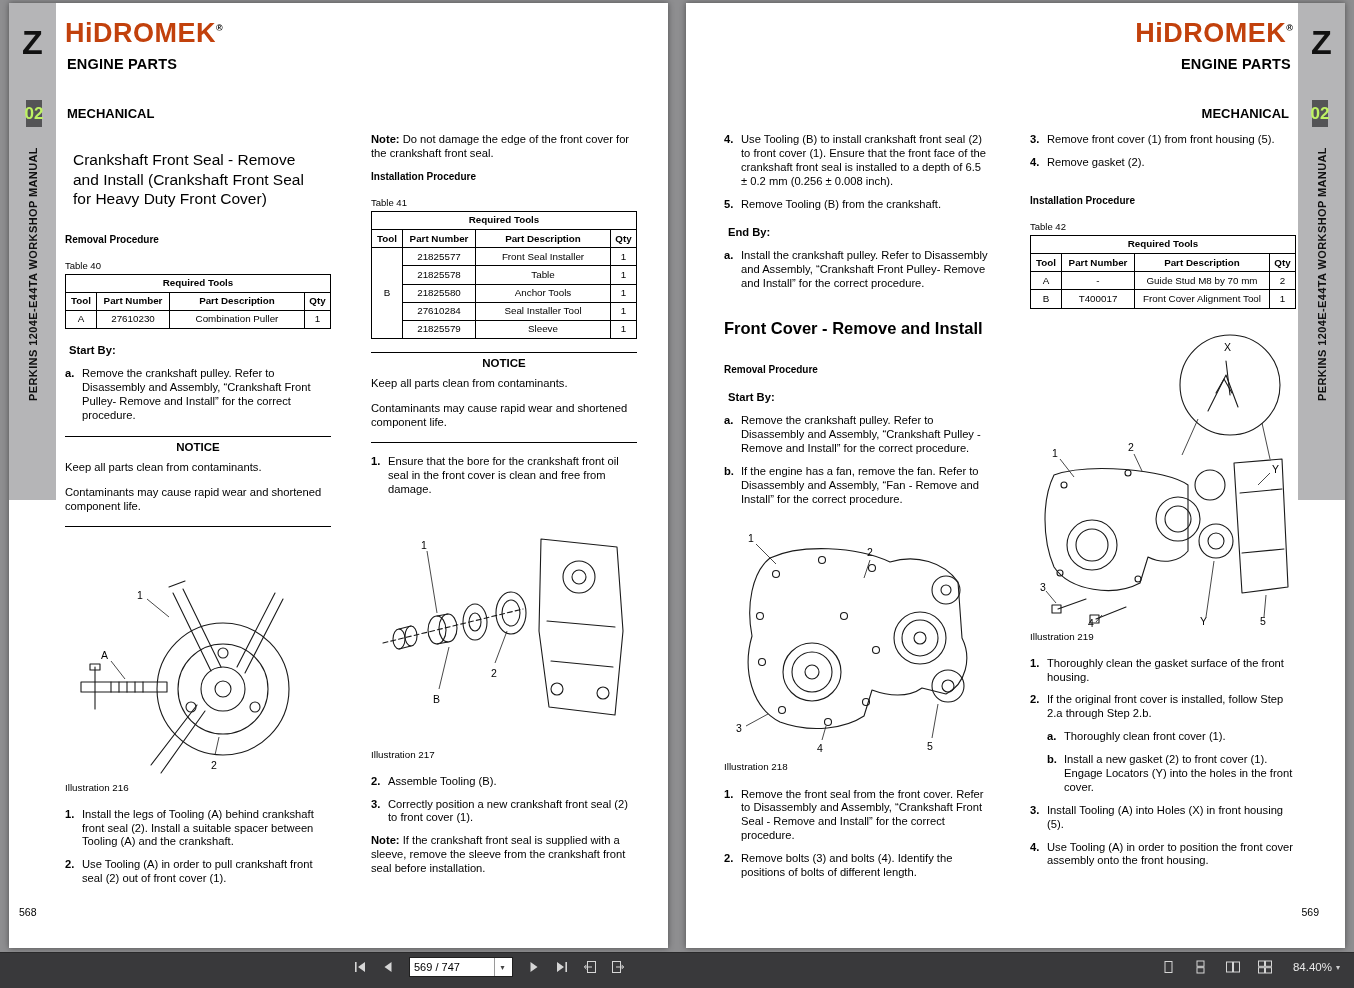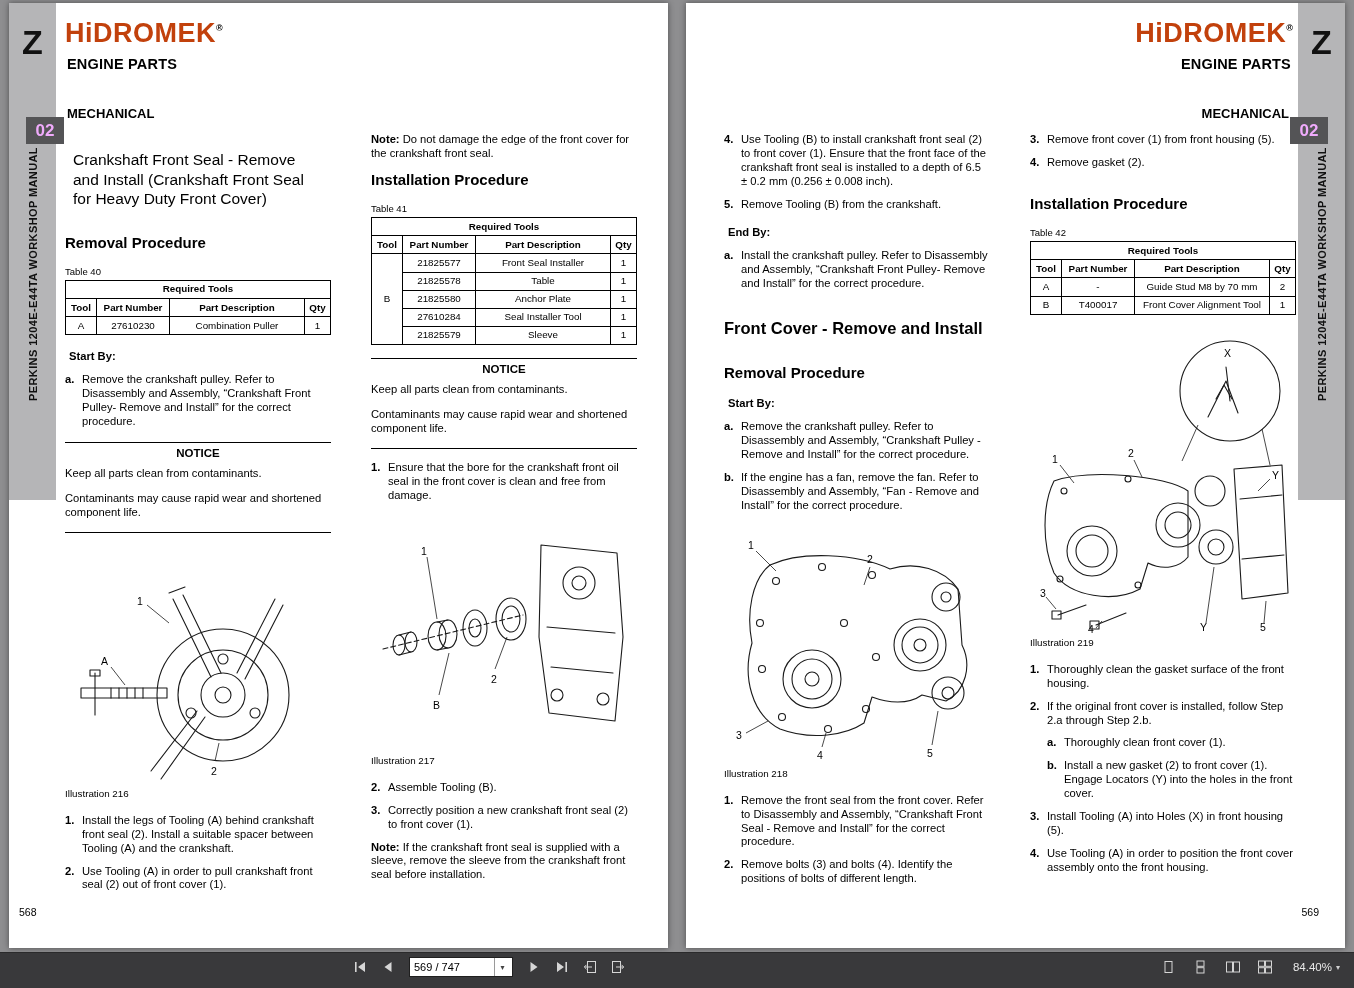--- a/index.html
+++ b/index.html
@@ -24,37 +24,37 @@
 
   
   .logo-row { position: absolute; top: 15px; white-space: nowrap; }
   .page-left .logo-row { left: 56px; }
   .page-right .logo-row { right: 52px; text-align: right; }
   .logo-text { font-size: 27px; font-weight: 800; letter-spacing: .5px; color: #c2410c; }
   .logo-reg { font-size: 9px; font-weight: bold; vertical-align: 11px; }
   .engine-parts { position: absolute; top: 53px; font-size: 14.5px; font-weight: bold; letter-spacing: .2px; }
   .page-left .engine-parts { left: 58px; }
   .page-right .engine-parts { right: 54px; }
-  .section-badge { position: absolute; top: 114px; width: 38px; height: 27px; background: #545456; color: #f0abfc;
+  .section-badge { position: absolute; top: 97px; width: 16px; height: 27px; background: #545456; color: #bef264;
                    font-weight: bold; font-size: 17px; display: flex; align-items: center; justify-content: center; }
   .page-left .section-badge { left: 17px; }
   .page-right .section-badge { right: 17px; }
   .mech-label { position: absolute; top: 103px; font-size: 13px; font-weight: bold; }
   .page-left .mech-label { left: 58px; }
   .page-right .mech-label { right: 56px; }
 
   
   .cols { position: absolute; top: 130px; display: flex; }
   .page-left .cols { left: 56px; gap: 40px; }
   .page-right .cols { left: 38px; gap: 40px; }
   .col { width: 266px; font-size: 11.2px; line-height: 1.24; color: #000; }
 
   .doc-title { font-size: 15.5px; font-weight: normal; line-height: 1.26; margin: 17px 8px 0; }
   .section-title { font-size: 16.5px; font-weight: bold; line-height: 1.26; margin: 27px 0 0; }
-  .proc-heading { font-size: 15px; font-weight: bold; margin: 25px 0 0; }
+  .proc-heading { font-size: 10px; font-weight: bold; margin: 25px 0 0; }
   .start-by { font-weight: bold; margin: 15px 4px 9px; }
   .para { margin: 0 0 10px; }
   .step { display: flex; margin: 0 0 9px; }
   .step-lb { font-weight: bold; min-width: 17px; flex: none; }
   .substep { margin-left: 17px; }
   .mt0 { margin-top: 0; }
 
   .notice { border-top: 1.4px solid #000; border-bottom: 1.4px solid #000; padding: 3px 0 1px; margin: 13px 0 12px; }
   .notice-title { text-align: center; font-weight: bold; font-size: 11.5px; margin-bottom: 7px; }
   .notice p { margin-bottom: 11px; }
@@ -231,21 +231,21 @@
               <td>Front Seal Installer</td>
               <td class="c">1</td>
             </tr>
             <tr>
               <td class="c">21825578</td>
               <td>Table</td>
               <td class="c">1</td>
             </tr>
             <tr>
               <td class="c">21825580</td>
-              <td>Anchor Plate</td>
+              <td>Anchor Tools</td>
               <td class="c">1</td>
             </tr>
             <tr>
               <td class="c">27610284</td>
               <td>Seal Installer Tool</td>
               <td class="c">1</td>
             </tr>
             <tr>
               <td class="c">21825579</td>
               <td>Sleeve</td>

